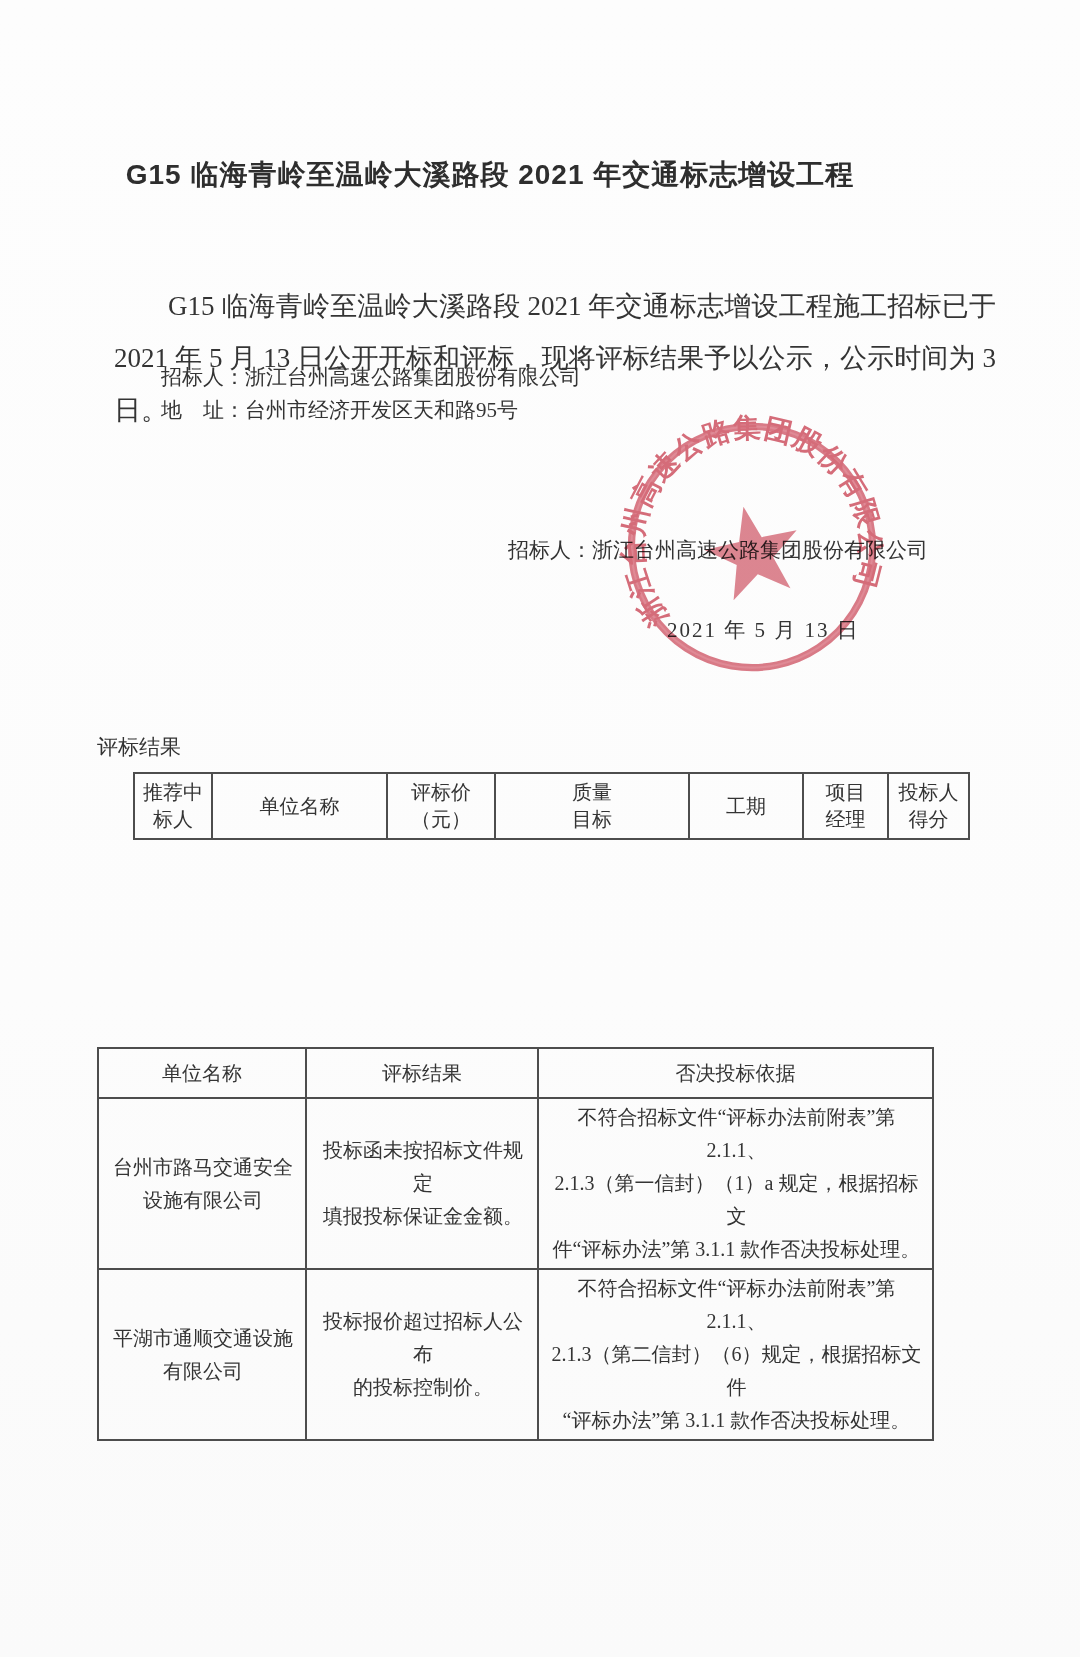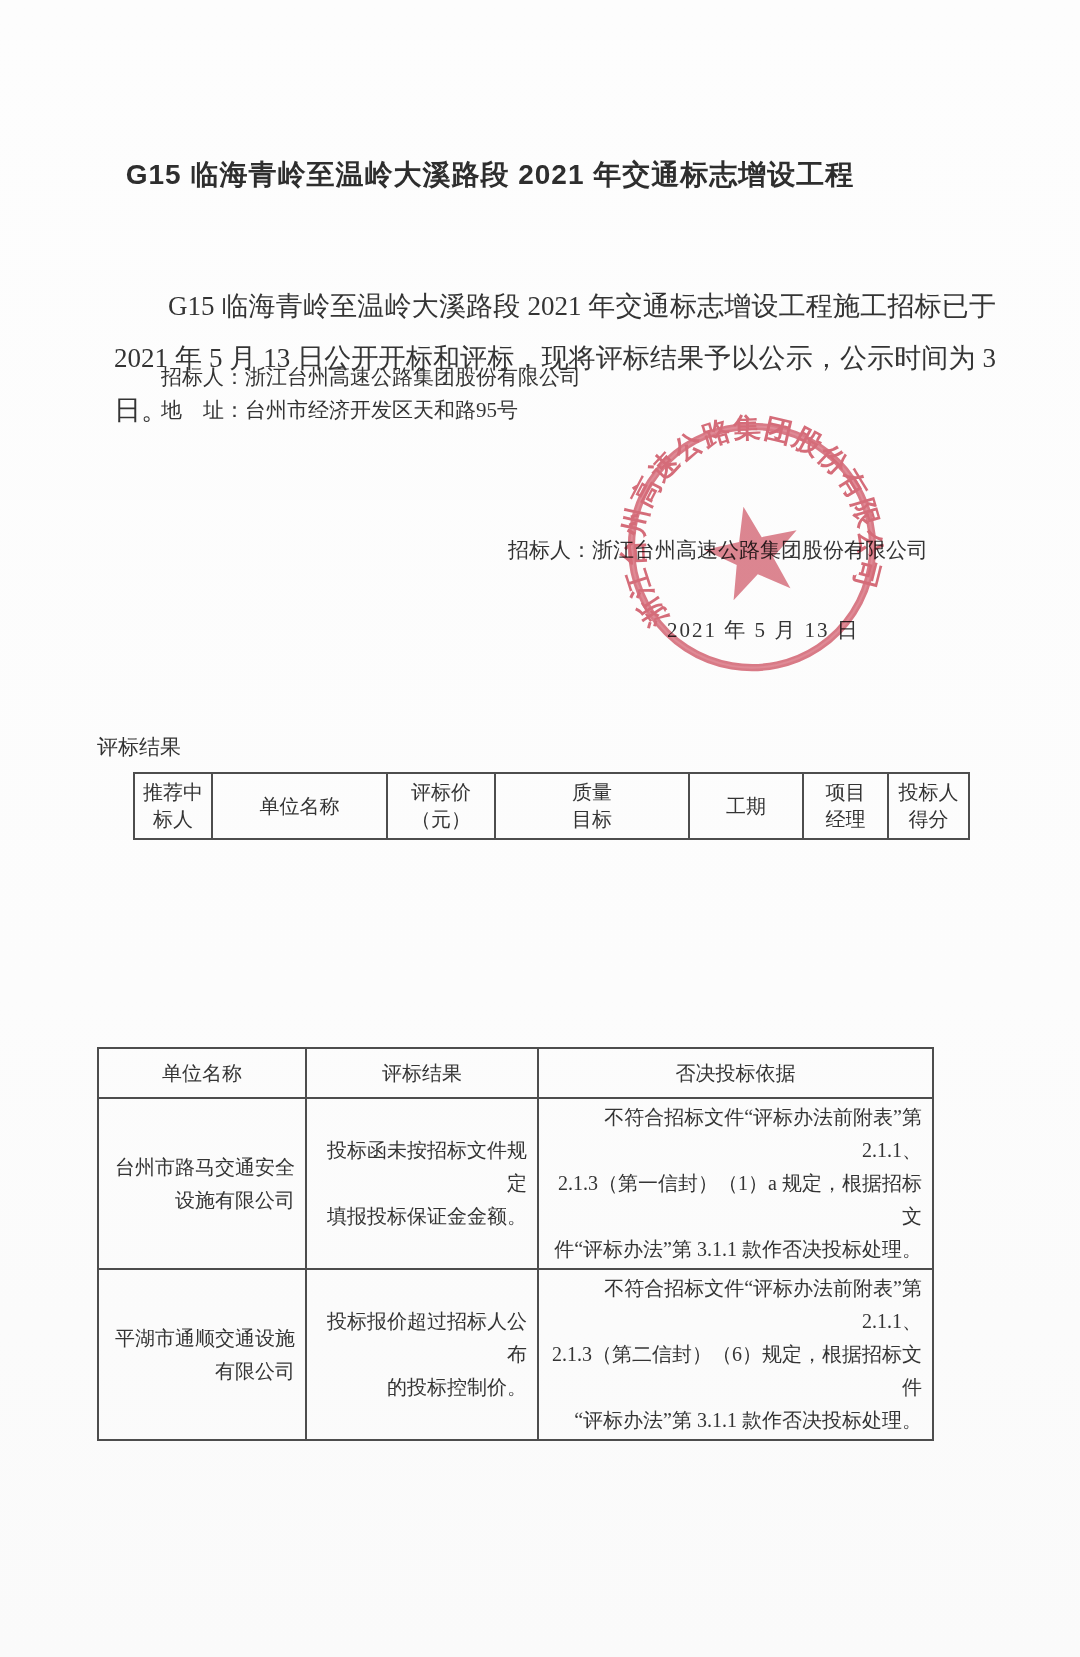--- a/index.html
+++ b/index.html
@@ -33,21 +33,21 @@
     font-size:20px;color:#343434;
   }
   table.doc td,table.doc th{
     border:2px solid #4d4d4d;
     font-weight:normal;
     vertical-align:middle;
     padding:2px 6px;
     overflow:hidden;
   }
   .c{text-align:center;}
-  .l{text-align:right;padding-left:12px !important;padding-right:10px !important;}
+  .l{text-align:center;padding-left:12px !important;padding-right:10px !important;}
   .pre{white-space:pre-line;line-height:33px;}
   .pre-c{white-space:pre-line;line-height:30px;}
   #t1{left:97px;top:772px;width:835px;margin-left:36px;}
   #t1 th{height:60px;line-height:27px;}
   #t1 .datarow td{height:149px;}
   #t2{left:97px;top:1047px;width:835px;}
   #t2 th{height:44px;}
   #t2 .r1 td{height:130px;}
   #t2 .r2 td{height:129px;}
 </style>

